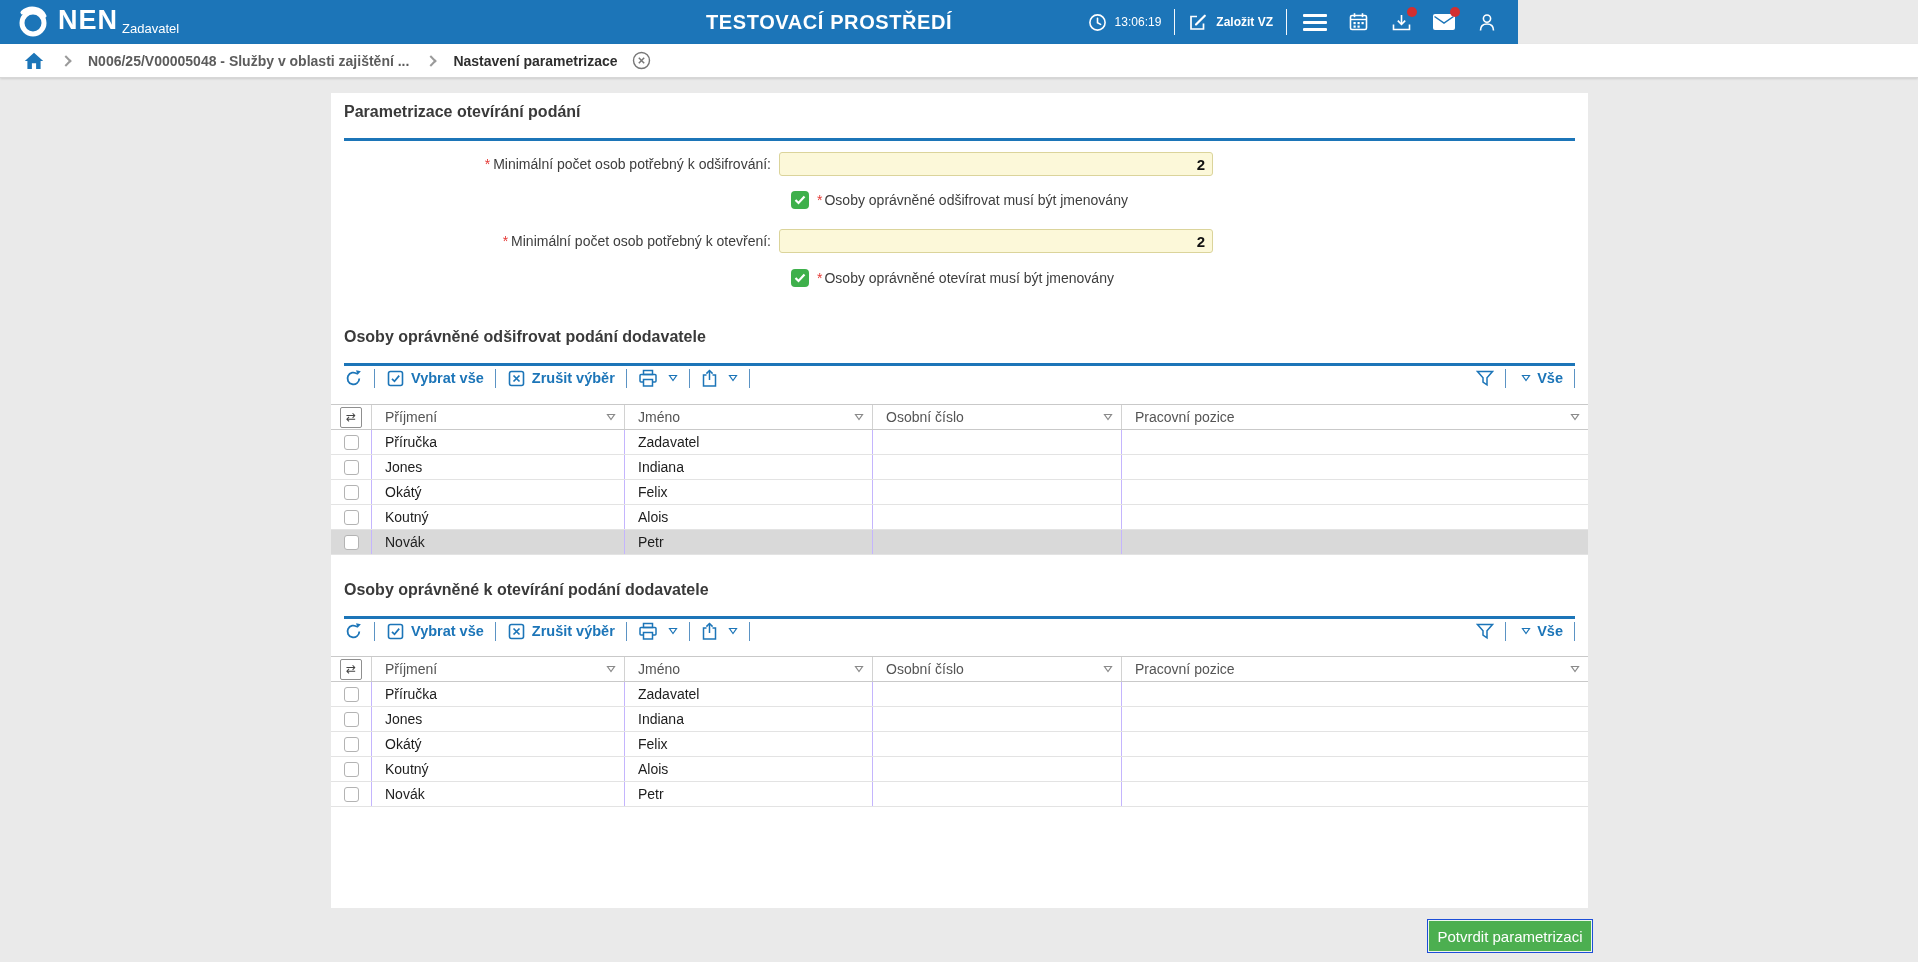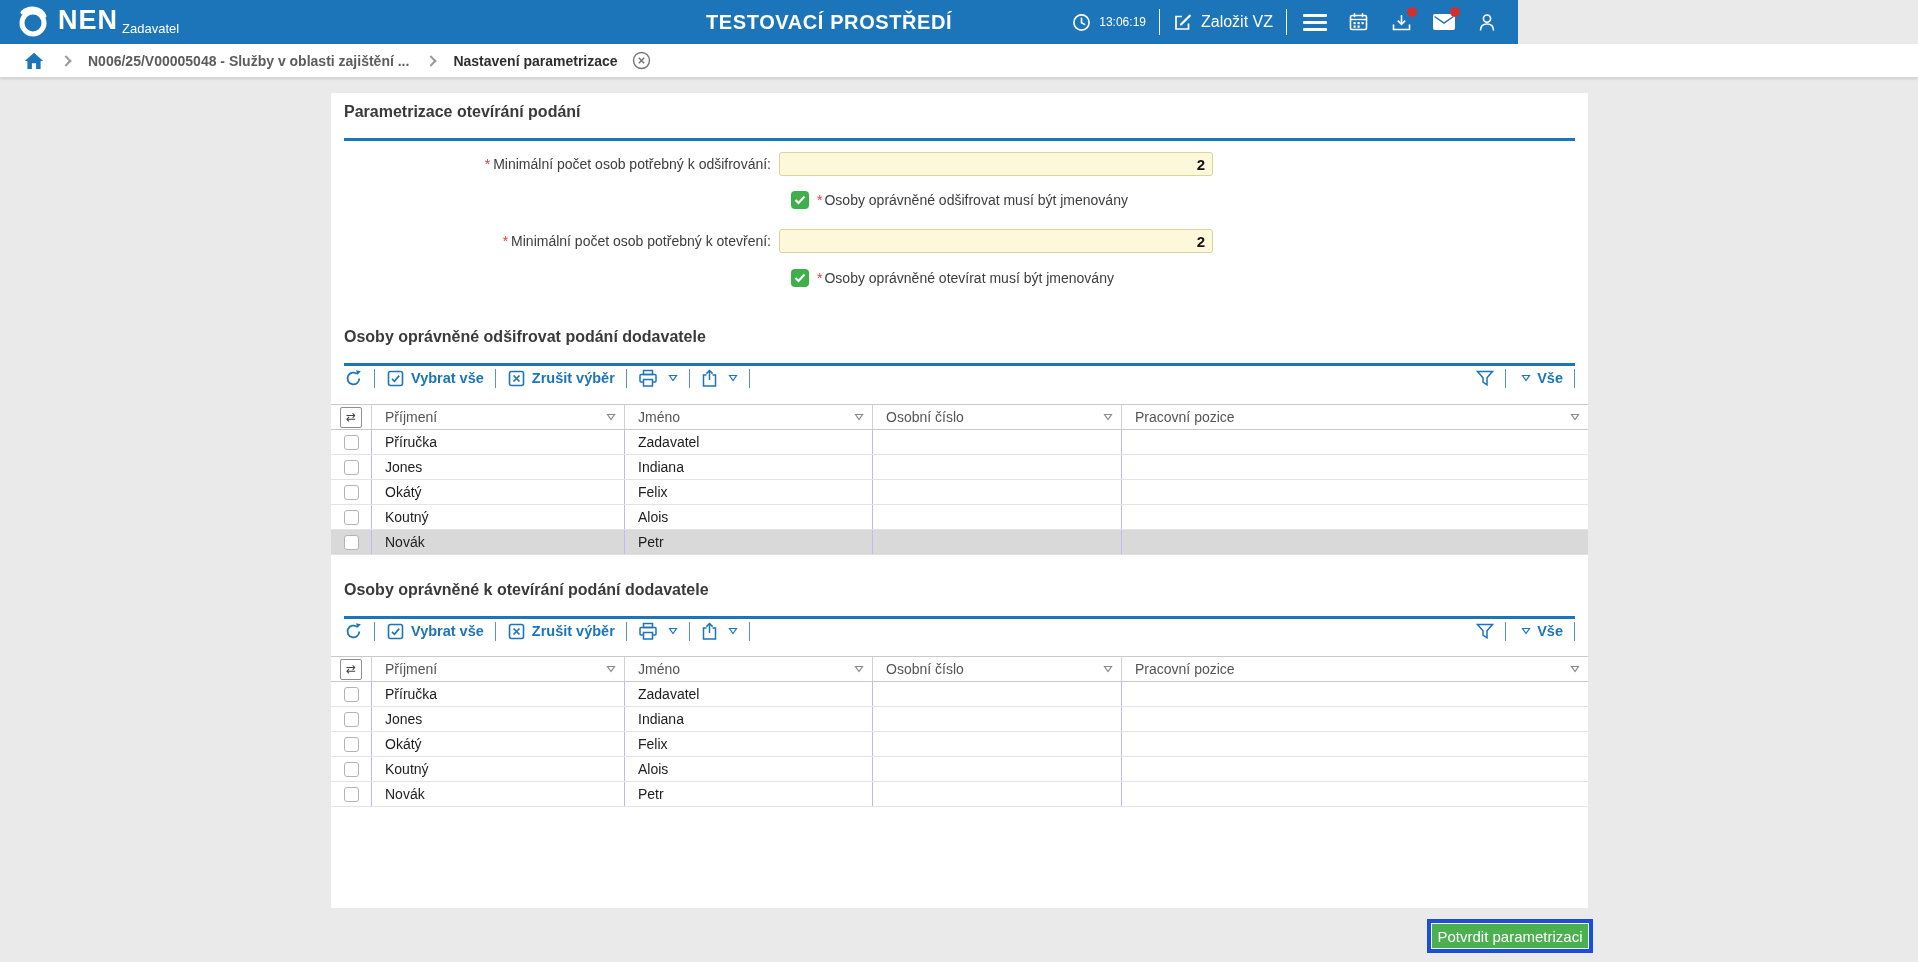--- a/index.html
+++ b/index.html
@@ -22,21 +22,21 @@
     position:absolute; left:706px; top:0; height:44px; line-height:44px;
     font-size:20px; font-weight:bold; letter-spacing:.6px;
   }
   .top-right {
     position:absolute; right:16px; top:0; height:44px;
     display:flex; align-items:center; gap:13px;
   }
   .top-sep { width:1px; height:26px; background:rgba(255,255,255,.95); }
   .time-group, .create-group { display:flex; align-items:center; gap:8px; }
   .time-text { font-size:12px; }
-  .create-label { font-size:16px; font-weight:normal; }
+  .create-label { font-size:12px; font-weight:bold; }
   .top-icon-btn { position:relative; display:flex; align-items:center; justify-content:center; width:30px; height:30px; cursor:pointer; }
   .badge {
     position:absolute; top:0px; right:-1px; width:10px; height:10px;
     border-radius:50%; background:#D32F2F;
   }
   .burger { display:flex; flex-direction:column; gap:4px; }
   .burger span { display:block; width:24px; height:3px; background:#fff; border-radius:1px; }
 
   
   .crumbbar {
@@ -124,21 +124,21 @@
   .row-cb {
     width:15px; height:15px; border:1px solid #b3b3b3; border-radius:3px;
     background:#fff; margin:auto; cursor:pointer;
   }
   .cb-cell { justify-content:center; padding:0 !important; }
 
   
   .confirm-btn {
     position:absolute; left:1427px; top:919px; width:166px; height:34px;
     background:#4CAF50; color:#fff; font-family:inherit; font-size:15px;
-    border:4px solid #1d4ed8; box-shadow:inset 0 0 0 1px rgba(255,255,255,.9);
+    border:1px solid #1d4ed8; box-shadow:inset 0 0 0 1px rgba(255,255,255,.9);
     cursor:pointer;
   }
   svg { display:block; }
 </style>
 </head>
 <body>
 
 <div class="app">
 
   <header class="topbar">

